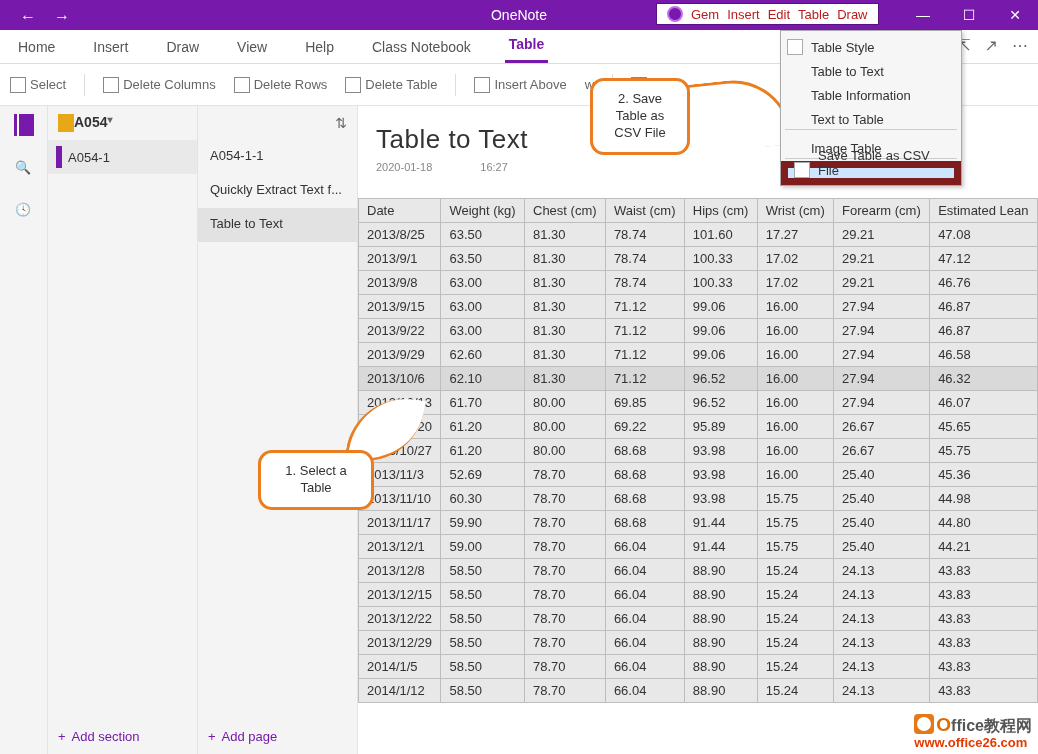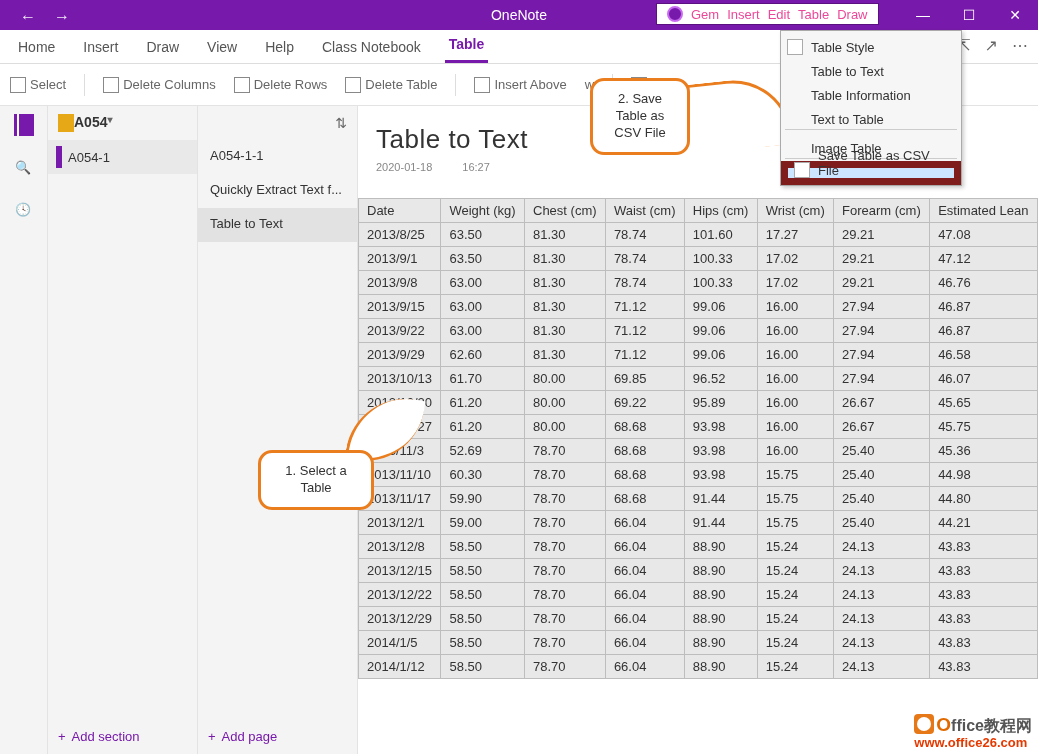--- a/index.html
+++ b/index.html
@@ -7,26 +7,26 @@
 
 
 .titlebar { height: 30px; background: #7719AA; display: flex; align-items: center; color: #fff; position: relative; }
 .tb-nav { display: flex; gap: 18px; padding-left: 20px; }
 .tb-nav span { font-size: 16px; opacity: .9; }
 .tb-title { position: absolute; left: 50%; transform: translateX(-50%); font-size: 14px; }
 .tb-win { margin-left: auto; display: flex; }
 .tb-win span { width: 46px; text-align: center; line-height: 30px; font-size: 14px; }
 
 
-.gem-bar { position: absolute; top: 3px; left: 656px; height: 22px; background: #fff; display: flex; align-items: center; padding: 0 6px; font-size: 13px; color: #ec4899; z-index: 5; border: 1px solid #5a1080; }
+.gem-bar { position: absolute; top: 3px; left: 656px; height: 22px; background: #fff; display: flex; align-items: center; padding: 0 6px; font-size: 13px; color: #b91c1c; z-index: 5; border: 1px solid #5a1080; }
 .gem-bar .gem-icon { width: 16px; height: 16px; border-radius: 50%; background: #7719AA; border:2px solid #c96bf0; margin-right:4px; display:inline-block; }
 .gem-bar span { margin: 0 4px; }
 
 
-.tabs { height: 34px; display: flex; align-items: flex-end; padding-left: 14px; gap: 20px; font-size: 14px; color: #555; border-bottom: 1px solid #ddd; }
+.tabs { height: 34px; display: flex; align-items: flex-end; padding-left: 14px; gap: 30px; font-size: 14px; color: #555; border-bottom: 1px solid #ddd; }
 .tabs span { padding: 6px 4px 8px; cursor: pointer; }
 .tabs .active { color: #7719AA; border-bottom: 3px solid #7719AA; font-weight: 600; }
 
 
 .toolbar { height: 42px; display: flex; align-items: center; padding-left: 10px; gap: 18px; font-size: 13px; color: #666; border-bottom: 1px solid #e3e3e3; }
 .tool { display: flex; align-items: center; gap: 4px; }
 .tool .ti { width:16px; height:16px; border:1px solid #888; display:inline-block; }
 .sep { width:1px; height:22px; background:#ddd; }
 
 
@@ -46,21 +46,21 @@
 .sec-foot { margin-top:auto; padding:10px; color:#7719AA; font-size:13px; display:flex; align-items:center; gap:6px;}
 
 .pages { width: 160px; background:#f4f4f4; border-right:1px solid #e3e3e3; display:flex; flex-direction:column;}
 .page-head { height:34px; display:flex; justify-content:flex-end; align-items:center; padding-right:10px; color:#666;}
 .page-item { height:34px; padding:8px 12px; font-size:13px; white-space:nowrap; overflow:hidden; text-overflow:ellipsis;}
 .page-item.sel { background:#e2e2e2; }
 .page-foot { margin-top:auto; padding:10px; color:#7719AA; font-size:13px; display:flex; align-items:center; gap:6px;}
 
 .content { flex:1; padding:18px 14px 0 18px; overflow:hidden; position:relative;}
 .pg-title { font-size:26px; color:#333; font-weight:400; letter-spacing:.5px;}
-.pg-meta { font-size:11px; color:#888; margin-top:6px; display:flex; gap:30px;}
+.pg-meta { font-size:11px; color:#888; margin-top:6px; display:flex; gap:48px;}
 
 .data-wrap { position:absolute; top:92px; left:0; right:0; bottom:0; overflow:hidden;}
 table.data { border-collapse:collapse; width:100%; font-size:13px; background:#e8e8e8;}
 table.data th, table.data td { border:1px solid #bdbdbd; padding:4px 8px; text-align:left; background:#e8e8e8; height:24px; white-space:nowrap;}
 table.data th { font-weight:400; color:#333;}
 table.data tr.hov td { background:#d9d9d9; }
 
 
 .dropdown { position:absolute; top:30px; left:780px; width:182px; background:#f6f6f6; border:1px solid #aaa; box-shadow:2px 2px 4px rgba(0,0,0,.2); z-index:20; font-size:13px;}
 .dropdown .dd-item { height:24px; display:flex; align-items:flex-end; padding-left:30px; position:relative;}
@@ -271,20 +271,30 @@
             <tr>
               <td>2013/9/29</td>
               <td>62.60</td>
               <td>81.30</td>
               <td>71.12</td>
               <td>99.06</td>
               <td>16.00</td>
               <td>27.94</td>
               <td>46.58</td>
             </tr>
+            <tr class="hov">
+              <td>2013/10/6</td>
+              <td>62.10</td>
+              <td>81.30</td>
+              <td>71.12</td>
+              <td>96.52</td>
+              <td>16.00</td>
+              <td>27.94</td>
+              <td>46.32</td>
+            </tr>
             <tr>
               <td>2013/10/13</td>
               <td>61.70</td>
               <td>80.00</td>
               <td>69.85</td>
               <td>96.52</td>
               <td>16.00</td>
               <td>27.94</td>
               <td>46.07</td>
             </tr>

